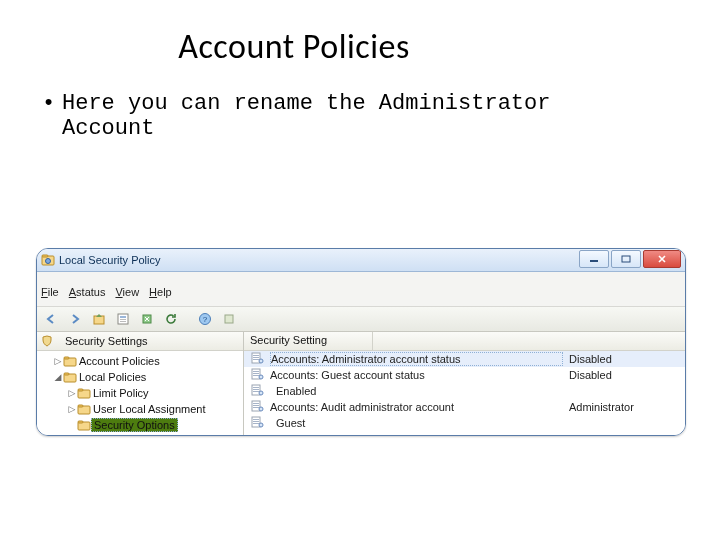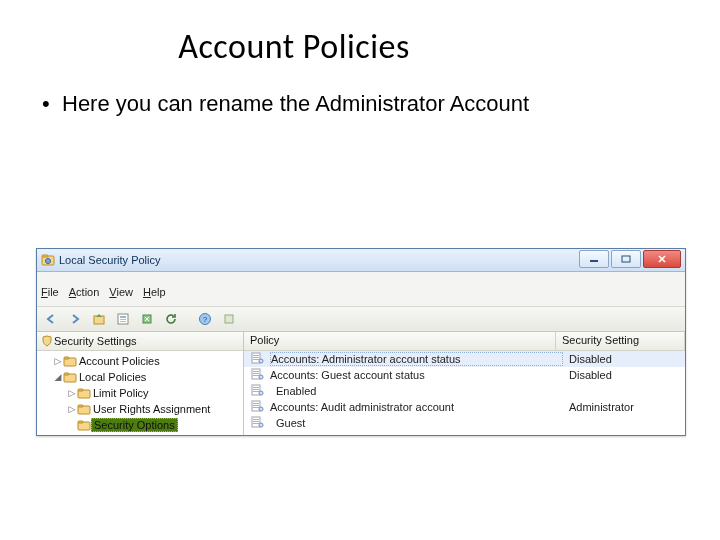--- a/index.html
+++ b/index.html
@@ -1,35 +1,35 @@
 <!DOCTYPE html>
 <html><head>
 <meta charset="utf-8">
 <style>
   html,body{margin:0;padding:0;width:720px;height:540px;background:#fff;font-family:"Segoe UI",Tahoma,sans-serif;color:#000}
   .slide{width:588px;height:540px;position:relative;box-sizing:border-box;padding:20px 36px}
   .title{font-family:Calibri,"Segoe UI",sans-serif;font-size:34px;text-align:center;margin:6px 0 24px 0;letter-spacing:.5px}
-  .bullet{font-family:Liberation Sans, sans-serif;font-size:22px;margin:8px 0 28px 0;padding-left:26px;position:relative}
+  .bullet{font-family:Liberation Mono, monospace;font-size:22px;margin:8px 0 28px 0;padding-left:26px;position:relative}
   .bullet::before{content:"•";position:absolute;left:6px;top:0}
   
-  .win{position:absolute;left:36px;top:248px;width:648px;height:186px;border:1px solid #5a7ca8;border-radius:0;overflow:hidden;box-shadow:0 1px 2px rgba(0,0,0,.2);font-size:11px}
+  .win{position:absolute;left:36px;top:248px;width:648px;height:186px;border:1px solid #5a7ca8;border-radius:12px;overflow:hidden;box-shadow:0 1px 2px rgba(0,0,0,.2);font-size:11px}
   .titlebar{height:22px;background:linear-gradient(#e9f1fb,#cfe0f4);display:flex;align-items:center;padding:0 4px;border-bottom:1px solid #9db7d6}
   .titlebar .icon{width:14px;height:14px;margin-right:4px;display:flex}
   .titlebar .title-txt{flex:1;font-size:11px;color:#0b2e55}
   .winbtns{display:flex;gap:0;height:18px;margin-top:-2px}
   .winbtn{width:28px;height:16px;border:1px solid #8aa5c6;border-radius:2px;margin-left:2px;display:flex;align-items:center;justify-content:center;background:linear-gradient(#f4f9ff,#d7e6f8);color:#2a4d7a;font-size:9px;line-height:1}
   .winbtn.close{background:linear-gradient(#f08a84,#d94b3e);color:#fff;border-color:#a93a31;width:36px}
   .menubar{height:18px;background:#f4f4f2;display:flex;align-items:flex-end;padding:8px 4px;gap:10px;border-bottom:1px solid #d8d8d4}
   .menubar span{font-size:11px;color:#222}
   .menubar u{text-decoration:underline}
   .toolbar{height:24px;background:linear-gradient(#f7f8f4,#e8e9e2);border-bottom:1px solid #c8c8c0;display:flex;align-items:center;padding:0 4px;gap:4px}
   .tbtn{width:20px;height:20px;display:flex;align-items:center;justify-content:center;border-radius:2px}
   .body{display:flex;height:calc(100% - 22px - 18px - 24px)}
   .treepane{width:206px;border-right:1px solid #c8c8c0;background:#fff;display:flex;flex-direction:column}
-  .treehdr{height:18px;background:linear-gradient(#fbfbf8,#ecece4);border-bottom:1px solid #d2d2ca;display:flex;align-items:center;padding:0 4px;gap:1px;font-size:11px;color:#111}
+  .treehdr{height:18px;background:linear-gradient(#fbfbf8,#ecece4);border-bottom:1px solid #d2d2ca;display:flex;align-items:center;padding:0 4px;gap:12px;font-size:11px;color:#111}
   .tree{flex:1;overflow:hidden;padding:2px 0 0 2px}
   .treerow{display:flex;align-items:center;height:16px;font-size:11px;color:#111;white-space:nowrap}
   .treerow .exp{width:10px;text-align:center;color:#6b6b6b;font-size:9px}
   .treerow .label{padding:0 2px}
   .treerow.selected .label{background:#4d7c0f;border:1px dotted #8fb0d6}
   .hscroll{height:14px;background:#efefeb;border-top:1px solid #d2d2ca;display:flex;align-items:center;justify-content:space-between;padding:0 2px;color:#888;font-size:9px}
   .listpane{flex:1;background:#fff;display:flex;flex-direction:column}
   .listhdr{height:18px;background:linear-gradient(#fbfbf8,#ecece4);border-bottom:1px solid #d2d2ca;display:flex}
   .colh{border-right:1px solid #d2d2ca;padding:2px 6px;font-size:11px;color:#111}
   .colh.policy{flex:1}
@@ -76,21 +76,21 @@
         <div class="winbtn close">
             <svg width="10" height="8">
               <path d="M2 1l6 6M8 1l-6 6" stroke="#fff" stroke-width="1.6"></path>
             </svg>
           </div>
       </div>
     </div>
 
     <div class="menubar">
       <span><u>F</u><span></span><span>ile</span></span>
-      <span><u>A</u><span>ction</span></span>
+      <span><u>A</u><span>status</span></span>
       <span><u>V</u><span>iew</span></span>
       <span><u>H</u><span>elp</span></span>
     </div>
 
     <div class="toolbar">
       <div class="tbtn">
           <svg width="14" height="14">
             <path d="M9 3l-5 4 5 4" fill="none" stroke="#5b8bc4" stroke-width="2"></path>
           </svg>
         </div>
@@ -181,21 +181,21 @@
               <span class="label">Limit Policy</span>
             </div>
             <div class="treerow ind2">
               <span class="exp">▷</span>
               <span>
                 <svg width="14" height="12">
                   <rect x="1" y="3" width="12" height="8" rx="1" fill="#f6d78a" stroke="#b98e2c"></rect>
                   <rect x="1" y="2" width="5" height="2" rx="1" fill="#f0c35c" stroke="#b98e2c"></rect>
                 </svg>
               </span>
-              <span class="label">User Rights Assignment</span>
+              <span class="label">User Local Assignment</span>
             </div>
             <div class="treerow ind2 selected">
               <span class="exp"></span>
               <span>
                 <svg width="14" height="12">
                   <rect x="1" y="3" width="12" height="8" rx="1" fill="#f6d78a" stroke="#b98e2c"></rect>
                   <rect x="1" y="2" width="5" height="2" rx="1" fill="#f0c35c" stroke="#b98e2c"></rect>
                 </svg>
               </span>
               <span class="label">Security Options</span>
@@ -212,21 +212,20 @@
             </div>
           </div>
         <div class="hscroll">
             <span>◂</span>
             <span>▸</span>
           </div>
       </div>
 
       <div class="listpane">
         <div class="listhdr">
-          <div class="colh policy">Policy</div>
           <div class="colh setting">Security Setting</div>
         </div>
         <div class="listbody" id="listbody">
             <div class="listrow selected">
               <span class="picon">
                 <svg width="14" height="12">
                   <rect x="2" y="1" width="8" height="10" fill="#fff" stroke="#9aa4b2"></rect>
                   <rect x="3" y="3" width="6" height="1" fill="#a7b4c8"></rect>
                   <rect x="3" y="5" width="6" height="1" fill="#a7b4c8"></rect>
                   <rect x="3" y="7" width="6" height="1" fill="#a7b4c8"></rect>

